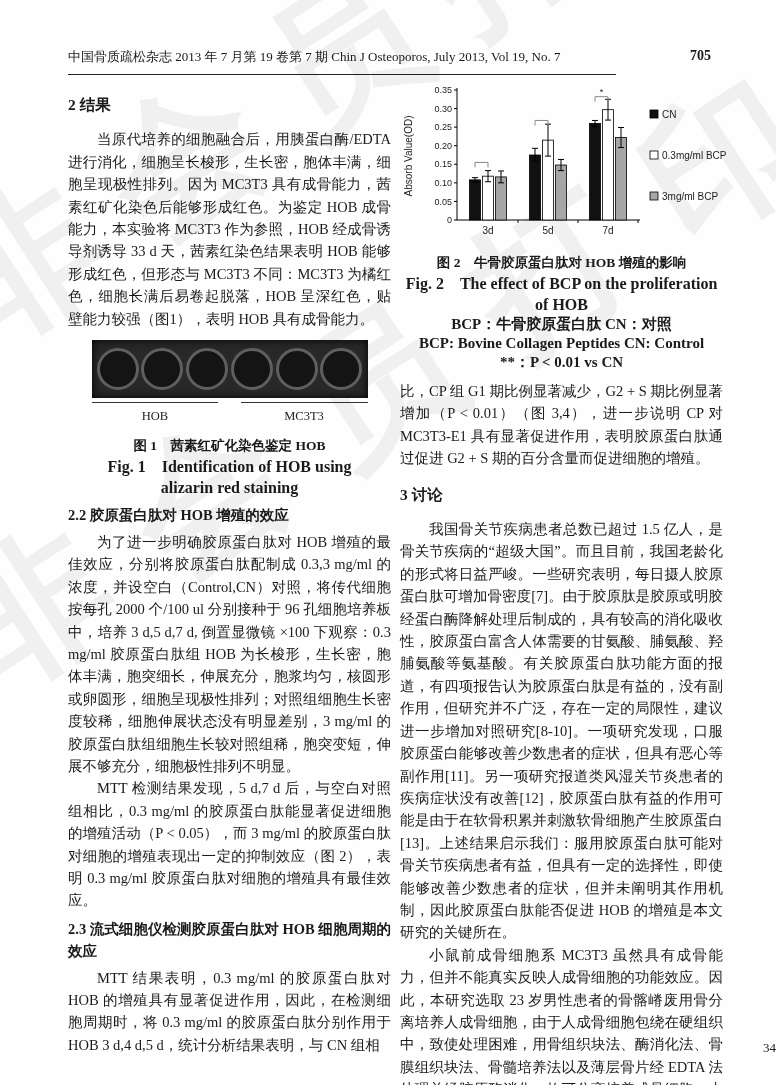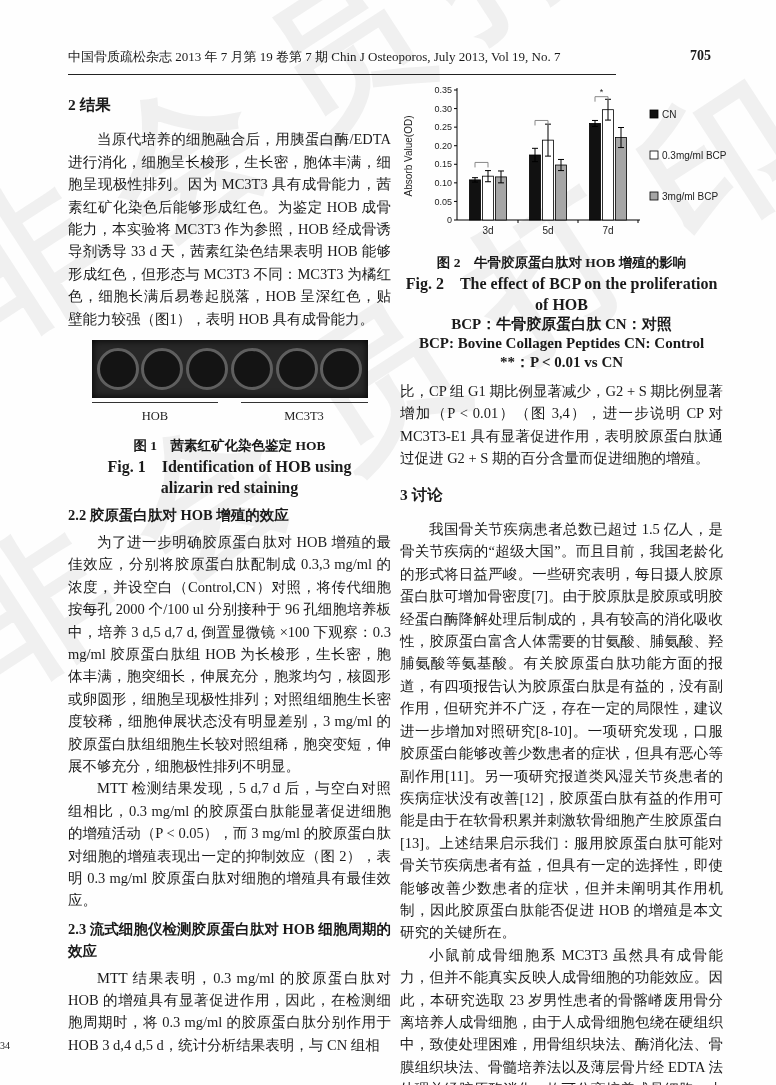--- a/index.html
+++ b/index.html
@@ -29,21 +29,21 @@
   .well{width:42px;height:42px;border-radius:50%;background:#141414;border:3px solid #5f5f5f;box-sizing:border-box;}
   .plate-labels{width:276px;margin:4px auto 0 auto;display:flex;justify-content:space-between;}
   .plate-label{width:46%;border-top:1px solid #333;text-align:center;font-size:12.5px;padding-top:2px;color:#222;}
   .fig-cap-zh{text-align:center;font-weight:bold;font-size:13.5px;margin-top:8px;line-height:21px;}
   .fig-cap-en{text-align:center;font-weight:bold;font-size:16px;line-height:21px;}
   .fig-note{text-align:center;font-weight:bold;font-size:15px;line-height:19px;}
   
   .chart-wrap{width:330px;height:160px;margin:0 0 6px 0;}
   svg text{font-family:"Liberation Sans","DejaVu Sans",sans-serif;fill:#222;}
   
-  .page-num-bottom{position:absolute;top:1040px;left:0;width:776px;text-align:left;font-size:10px;z-index:2;}
+  .page-num-bottom{position:absolute;top:1040px;left:0;width:776px;text-align:right;font-size:13px;z-index:2;}
 </style>
 </head>
 <body>
 
 <div class="page">
 
   <span class="wm wm1">非会员打印</span>
   <span class="wm wm2">非会员打印</span>
 
   <div class="header">中国骨质疏松杂志  2013 年 7 月第 19 卷第 7 期  Chin J Osteoporos, July 2013, Vol 19, No. 7</div>

